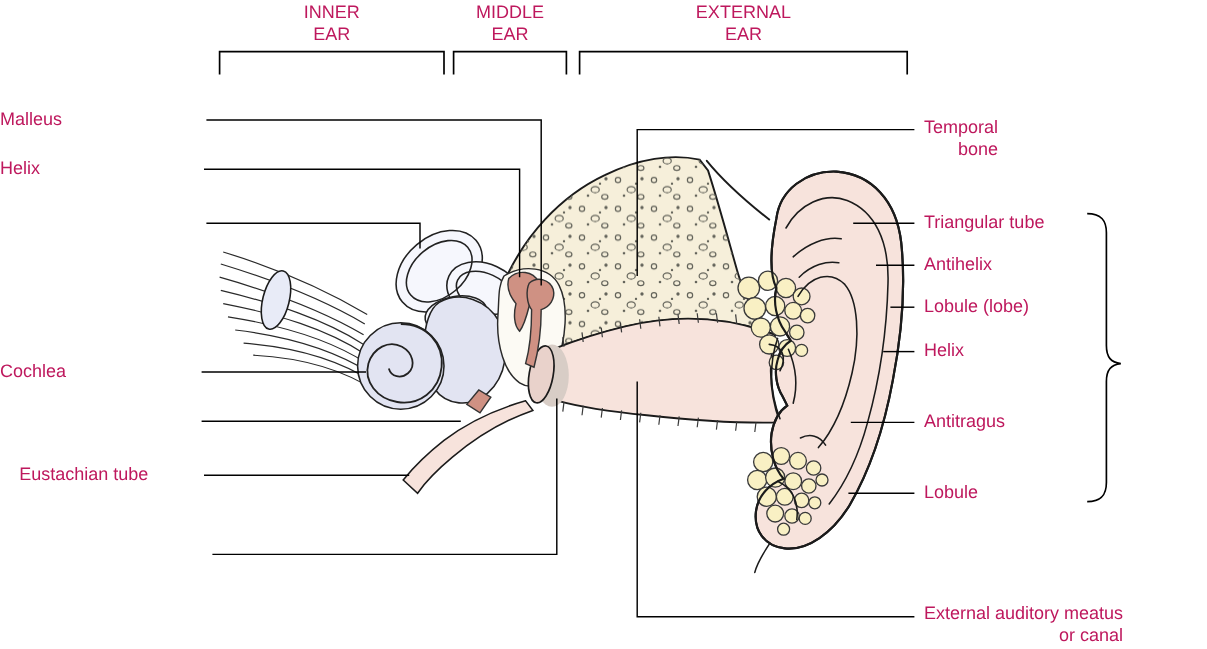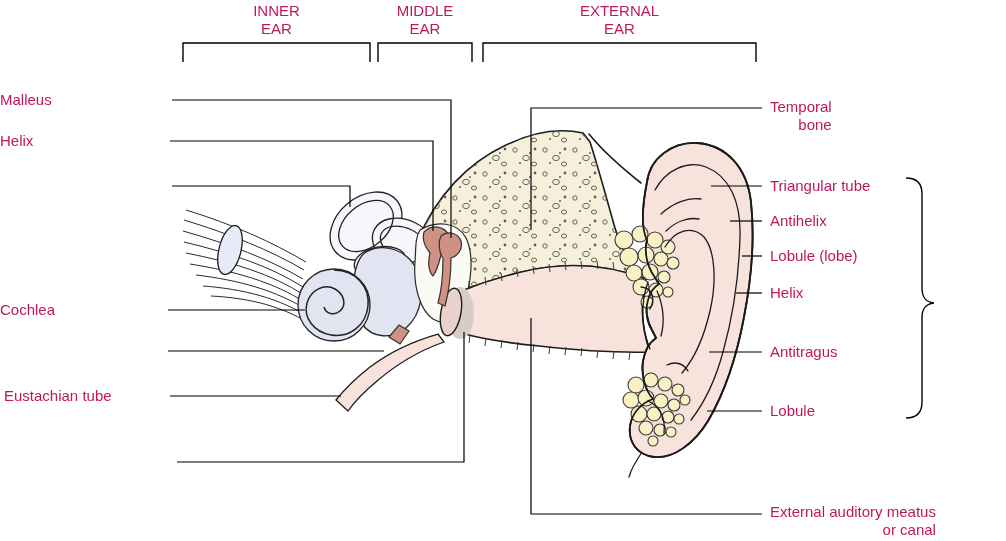--- a/index.html
+++ b/index.html
@@ -205,21 +205,21 @@
   <div class="lbl tc" style="left:183px; top:2px; width:187px;">INNER
 EAR</div>
   <div class="lbl tc" style="left:378px; top:2px; width:94px;">MIDDLE
 EAR</div>
   <div class="lbl tc" style="left:483px; top:2px; width:273px;">EXTERNAL
 EAR</div>
 
   <div class="lbl tr" style="left:0; top:91px;  width:163px;">Malleus</div>
   <div class="lbl tr" style="left:0; top:132px; width:163px;">Helix</div>
   <div class="lbl tr" style="left:0; top:301px; width:163px;">Cochlea</div>
-  <div class="lbl tr" style="left:4px; top:387px; width:163px;">Eustachian tube</div>
+  <div class="lbl tr" style="left:16px; top:387px; width:163px;">Eustachian tube</div>
 
   <div class="lbl tl" style="left:770px; top:98px;">Temporal
 bone</div>
   <div class="lbl tl" style="left:770px; top:177px;">Triangular tube</div>
   <div class="lbl tl" style="left:770px; top:212px;">Antihelix</div>
   <div class="lbl tl" style="left:770px; top:247px;">Lobule (lobe)</div>
   <div class="lbl tl" style="left:770px; top:284px;">Helix</div>
   <div class="lbl tl" style="left:770px; top:343px;">Antitragus</div>
   <div class="lbl tl" style="left:770px; top:402px;">Lobule</div>
   <div class="lbl tl" style="left:770px; top:503px;">External auditory meatus

